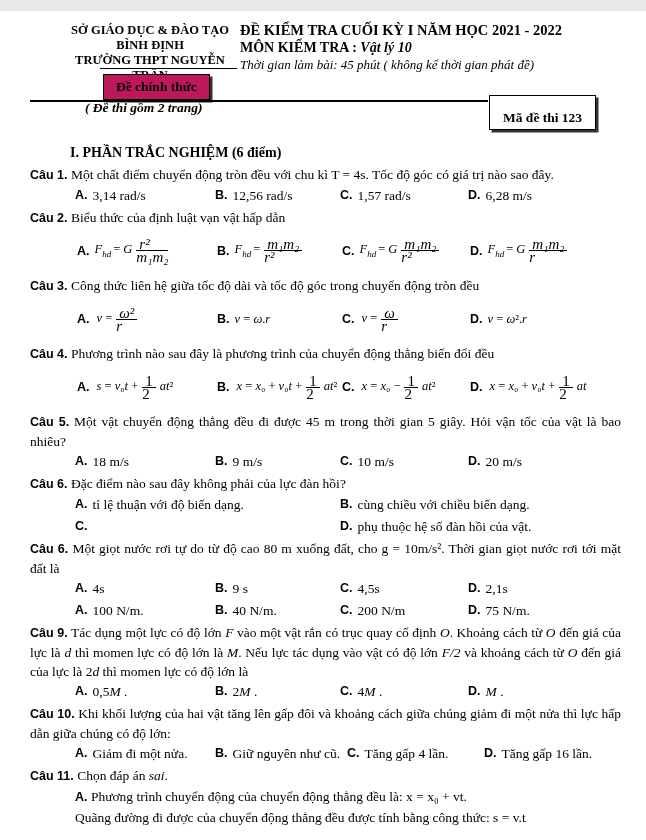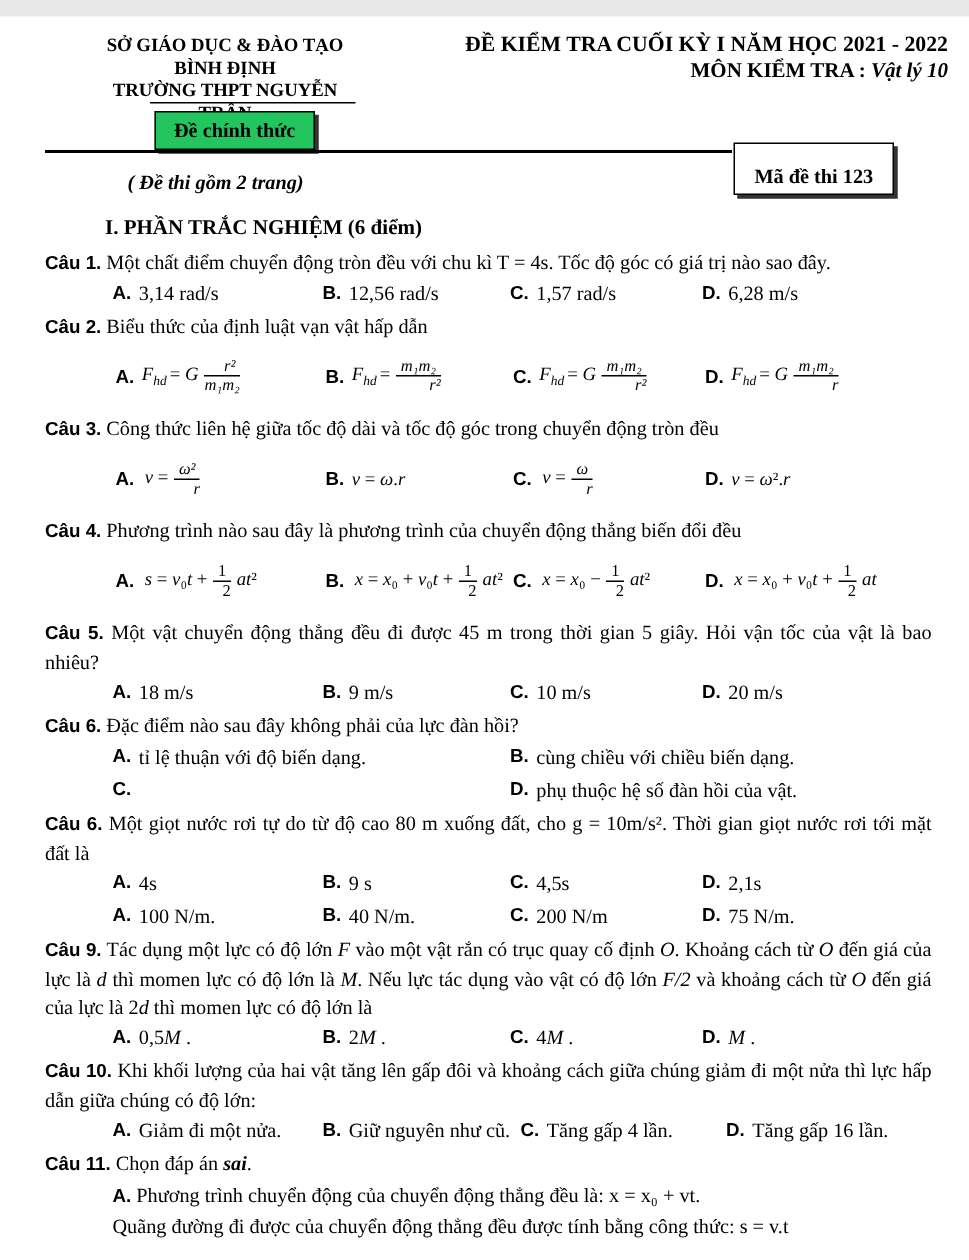--- a/index.html
+++ b/index.html
@@ -7,77 +7,78 @@
     width:646px;height:840px;background:#ffffff;color:#000;
     font-family:"Liberation Serif","DejaVu Serif",serif;
     font-size:13.5px;line-height:19px;position:relative;overflow:hidden;
     margin:11px auto;box-sizing:border-box;
   }
   
   .header{position:relative;height:126px;}
   .h-left{position:absolute;left:58px;top:12px;width:184px;text-align:center;
           font-weight:bold;font-size:12.5px;line-height:15px;}
   .h-underline{position:absolute;left:100px;top:57px;width:137px;border-top:1.5px solid #000;}
-  .box-official{position:absolute;left:103px;top:63px;background:#22c55e;
+  .box-official{position:absolute;left:103px;top:63px;background:#be185d;
           border:1.2px solid #000;box-shadow:2.5px 2.5px 0 rgba(0,0,0,0.8);
           padding:2px 12px 3px;font-weight:bold;font-size:13.5px;}
-  .h-right{position:absolute;left:240px;top:11px;width:392px;text-align:right;line-height:17px;}
+  .h-right{position:absolute;left:240px;top:11px;width:392px;text-align:left;line-height:17px;}
   .h-title{font-weight:bold;font-size:14.5px;}
   .h-subject{font-weight:bold;font-size:14px;}
   .h-subject .sub-val{font-style:italic;}
   .h-duration{font-style:italic;font-size:13px;}
   .h-rule{position:absolute;left:30px;top:89px;width:458px;border-top:2px solid #000;}
   .box-code{position:absolute;left:489px;top:84px;background:#fff;
           border:1.2px solid #000;box-shadow:2.5px 2.5px 0 rgba(0,0,0,0.8);
           padding:12px 13px 2px;font-weight:bold;font-size:13.5px;}
-  .pages-note{position:absolute;left:85px;top:101px;font-style:italic;font-weight:bold;font-size:13.5px;}
+  .pages-note{position:absolute;left:85px;top:87px;font-style:italic;font-weight:bold;font-size:13.5px;}
   
   .content{padding:0 25px 0 30px;}
   .section-title{font-weight:bold;font-size:14px;margin:6px 0 3px 40px;}
   .q{margin:0 0 1px 0;}
   .stmt{text-align:justify;}
   .qlabel{font-family:"Liberation Sans","DejaVu Sans",sans-serif;font-weight:bold;font-size:12.5px;}
   .olabel{font-family:"Liberation Sans","DejaVu Sans",sans-serif;font-weight:bold;font-size:12.5px;}
   .opts{display:flex;padding-left:45px;margin:1px 0 3px;white-space:nowrap;}
   .opt{display:flex;gap:5px;align-items:center;}
   .w1{width:140px;}.w2{width:125px;}.w3{width:128px;}.w4{flex:1;}
   .wh1{width:265px;}      
   .t1{width:140px;}.t2{width:132px;}.t3{width:137px;}  
   .optline{padding-left:45px;margin:1px 0;}
   
   .opts-f{display:flex;padding-left:47px;align-items:center;margin:3px 0 5px;min-height:40px;white-space:nowrap;}
   .math{font-size:12.5px;}
   .math sub{font-size:9px;font-style:italic;}
   .meq{margin:0 2px;}
-  .frac{display:inline-block;vertical-align:middle;text-align:right;
-        font-size:11px;line-height:12px;margin:0 2px;}
+  .frac{display:inline-block;vertical-align:middle;text-align:left;
+        font-size:15px;line-height:12px;margin:0 2px;}
   .frac .fn{display:block;border-bottom:1px solid #000;padding:0 3px;}
   .frac .fd{display:block;}
   .frac.it{font-style:italic;}
-  .bi i{font-weight:bold;}
+  .bi i{font-weight:normal;}
 </style>
 </head>
 <body>
 
 <div class="page">
 
   <div class="header">
     <div class="h-left">
       <div>SỞ GIÁO DỤC &amp;  ĐÀO TẠO BÌNH ĐỊNH</div>
       <div>TRƯỜNG THPT NGUYỄN TRÂN</div>
     </div>
     <div class="h-underline"></div>
     <div class="box-official">Đề chính thức</div>
 
     <div class="h-right">
       <div class="h-title">ĐỀ KIỂM TRA CUỐI KỲ I NĂM HỌC 2021 - 2022</div>
       <div class="h-subject">
         <span>MÔN KIỂM TRA :</span>
         <span class="sub-val">Vật lý 10</span>
       </div>
+      <div class="h-duration">Thời gian làm bài:  45 phút ( không kể thời gian phát đề)</div>
     </div>
 
     <div class="h-rule"></div>
     <div class="box-code">Mã đề thi 123</div>
     <div class="pages-note">( Đề thi gồm 2 trang)</div>
   </div>
 
   <div class="content">
 
     <div class="section-title">I. PHẦN TRẮC  NGHIỆM  (6 điểm)</div>

